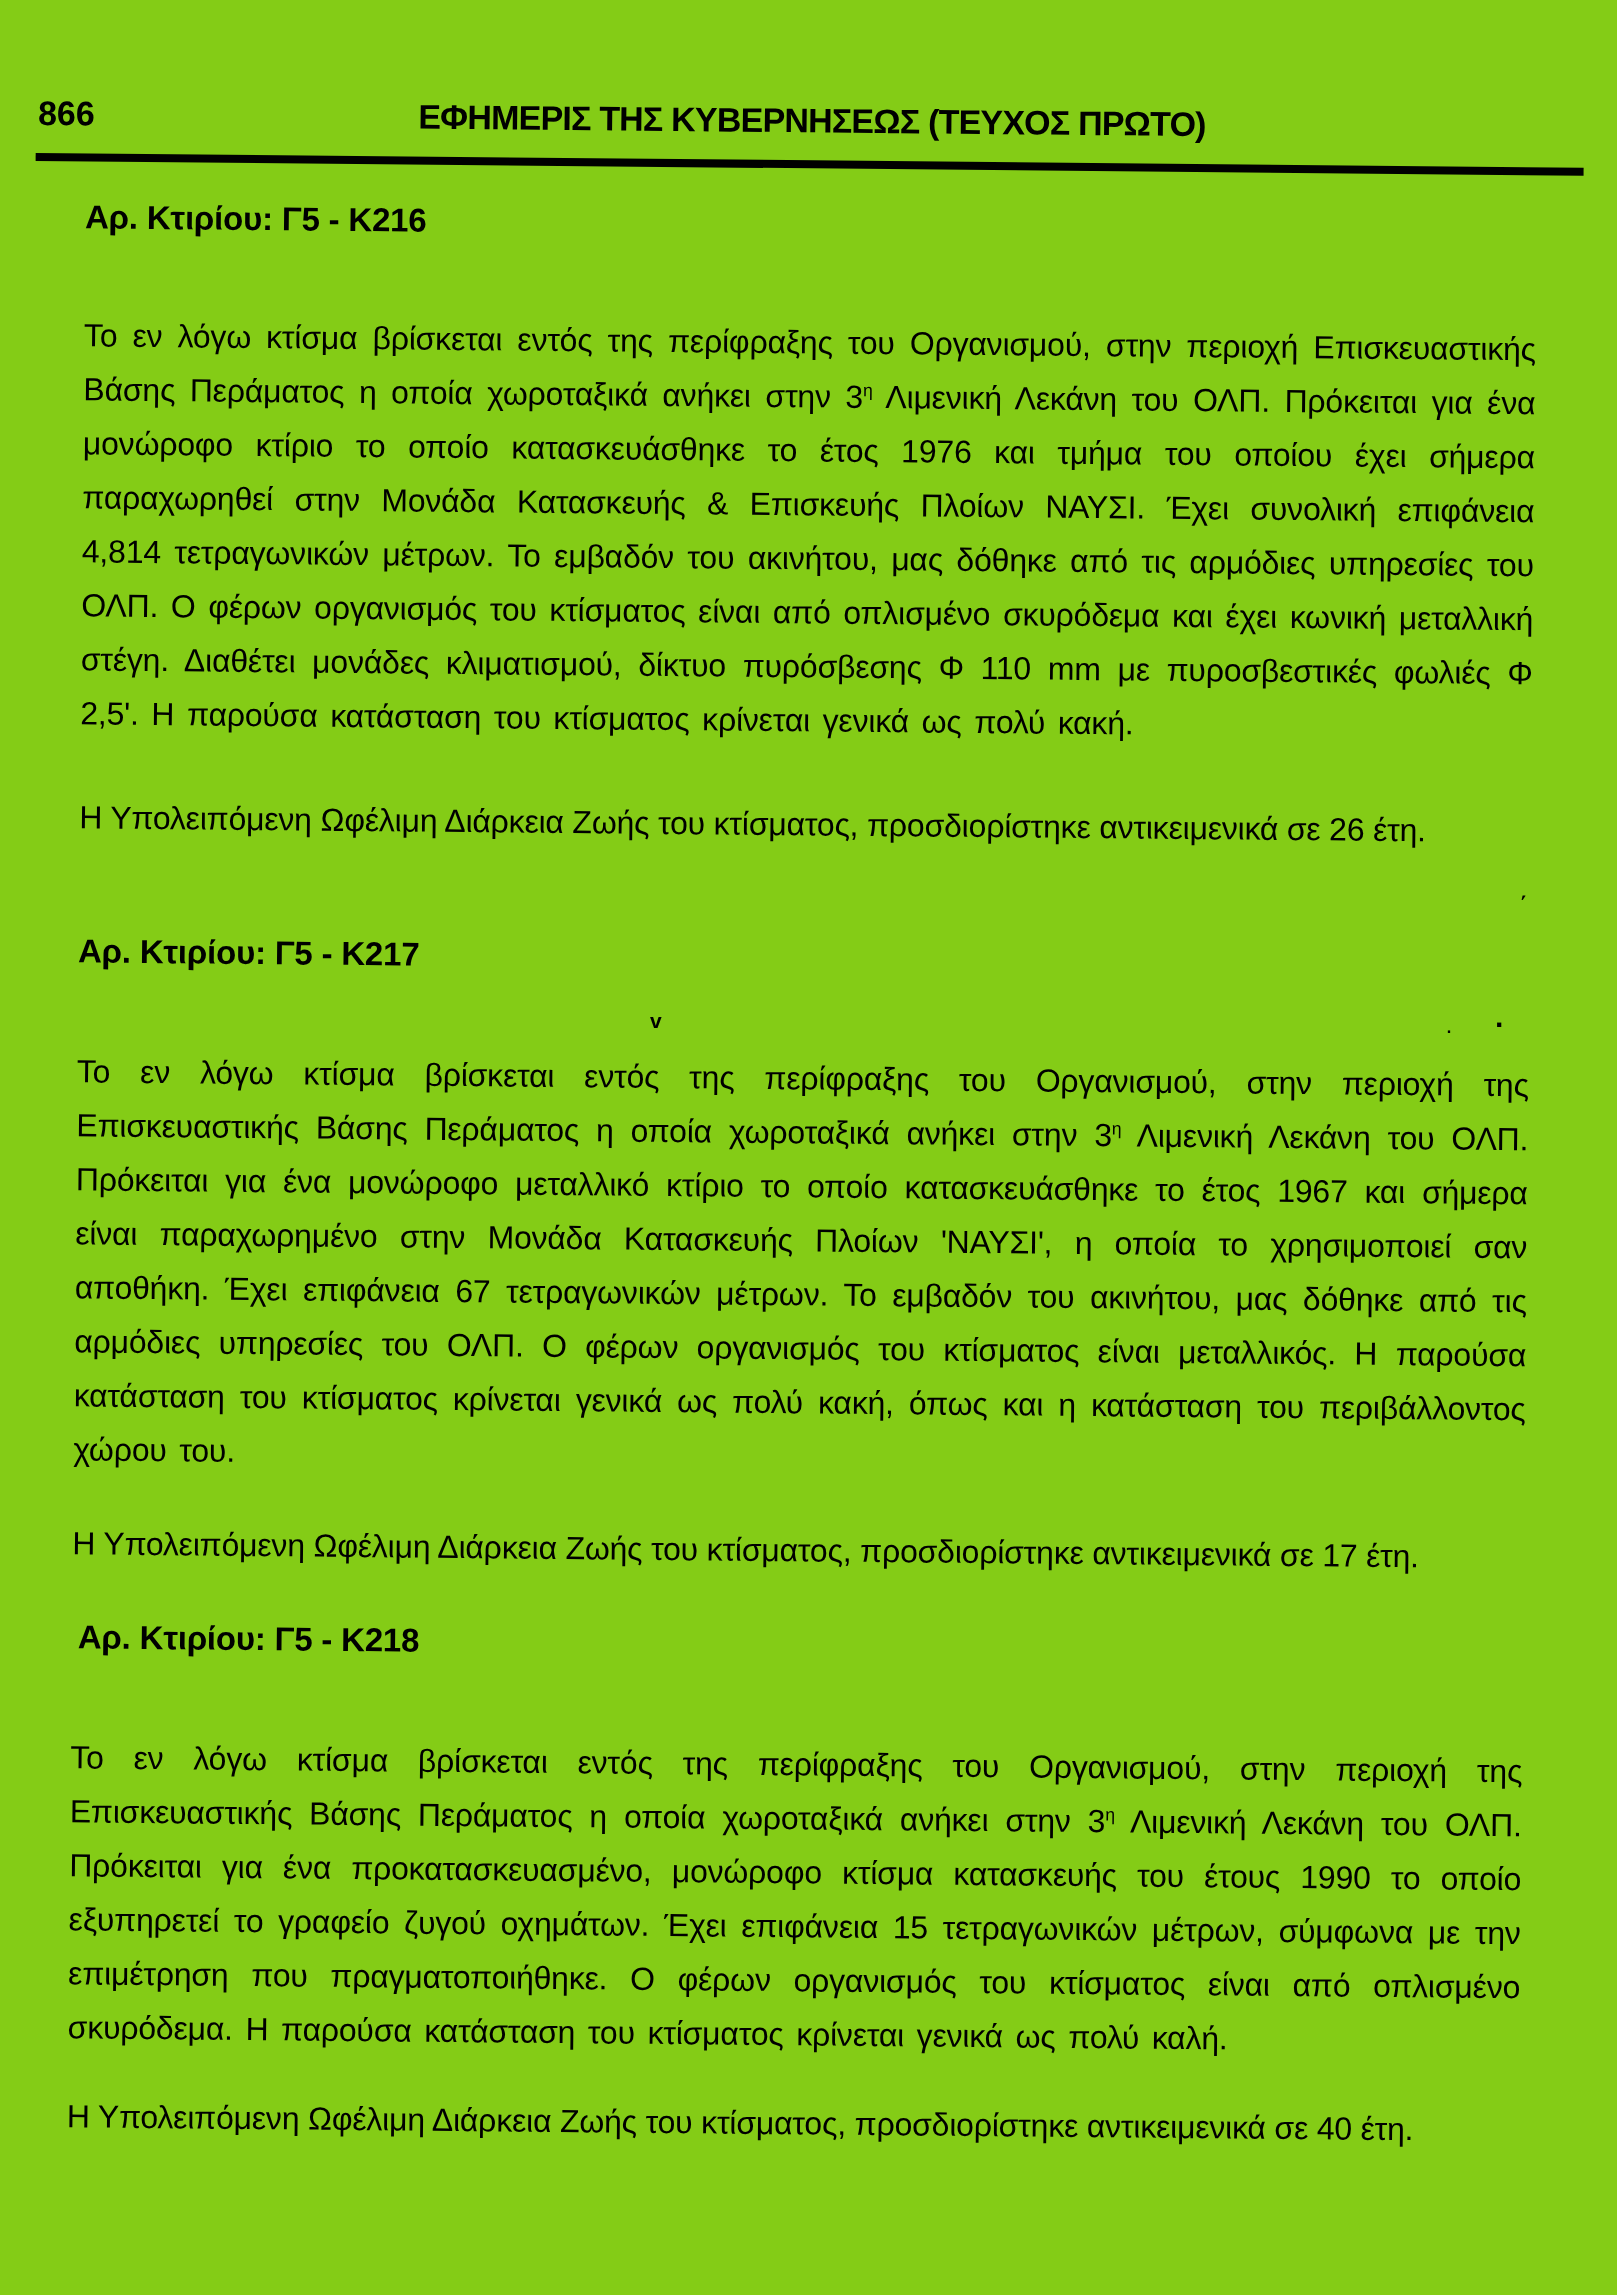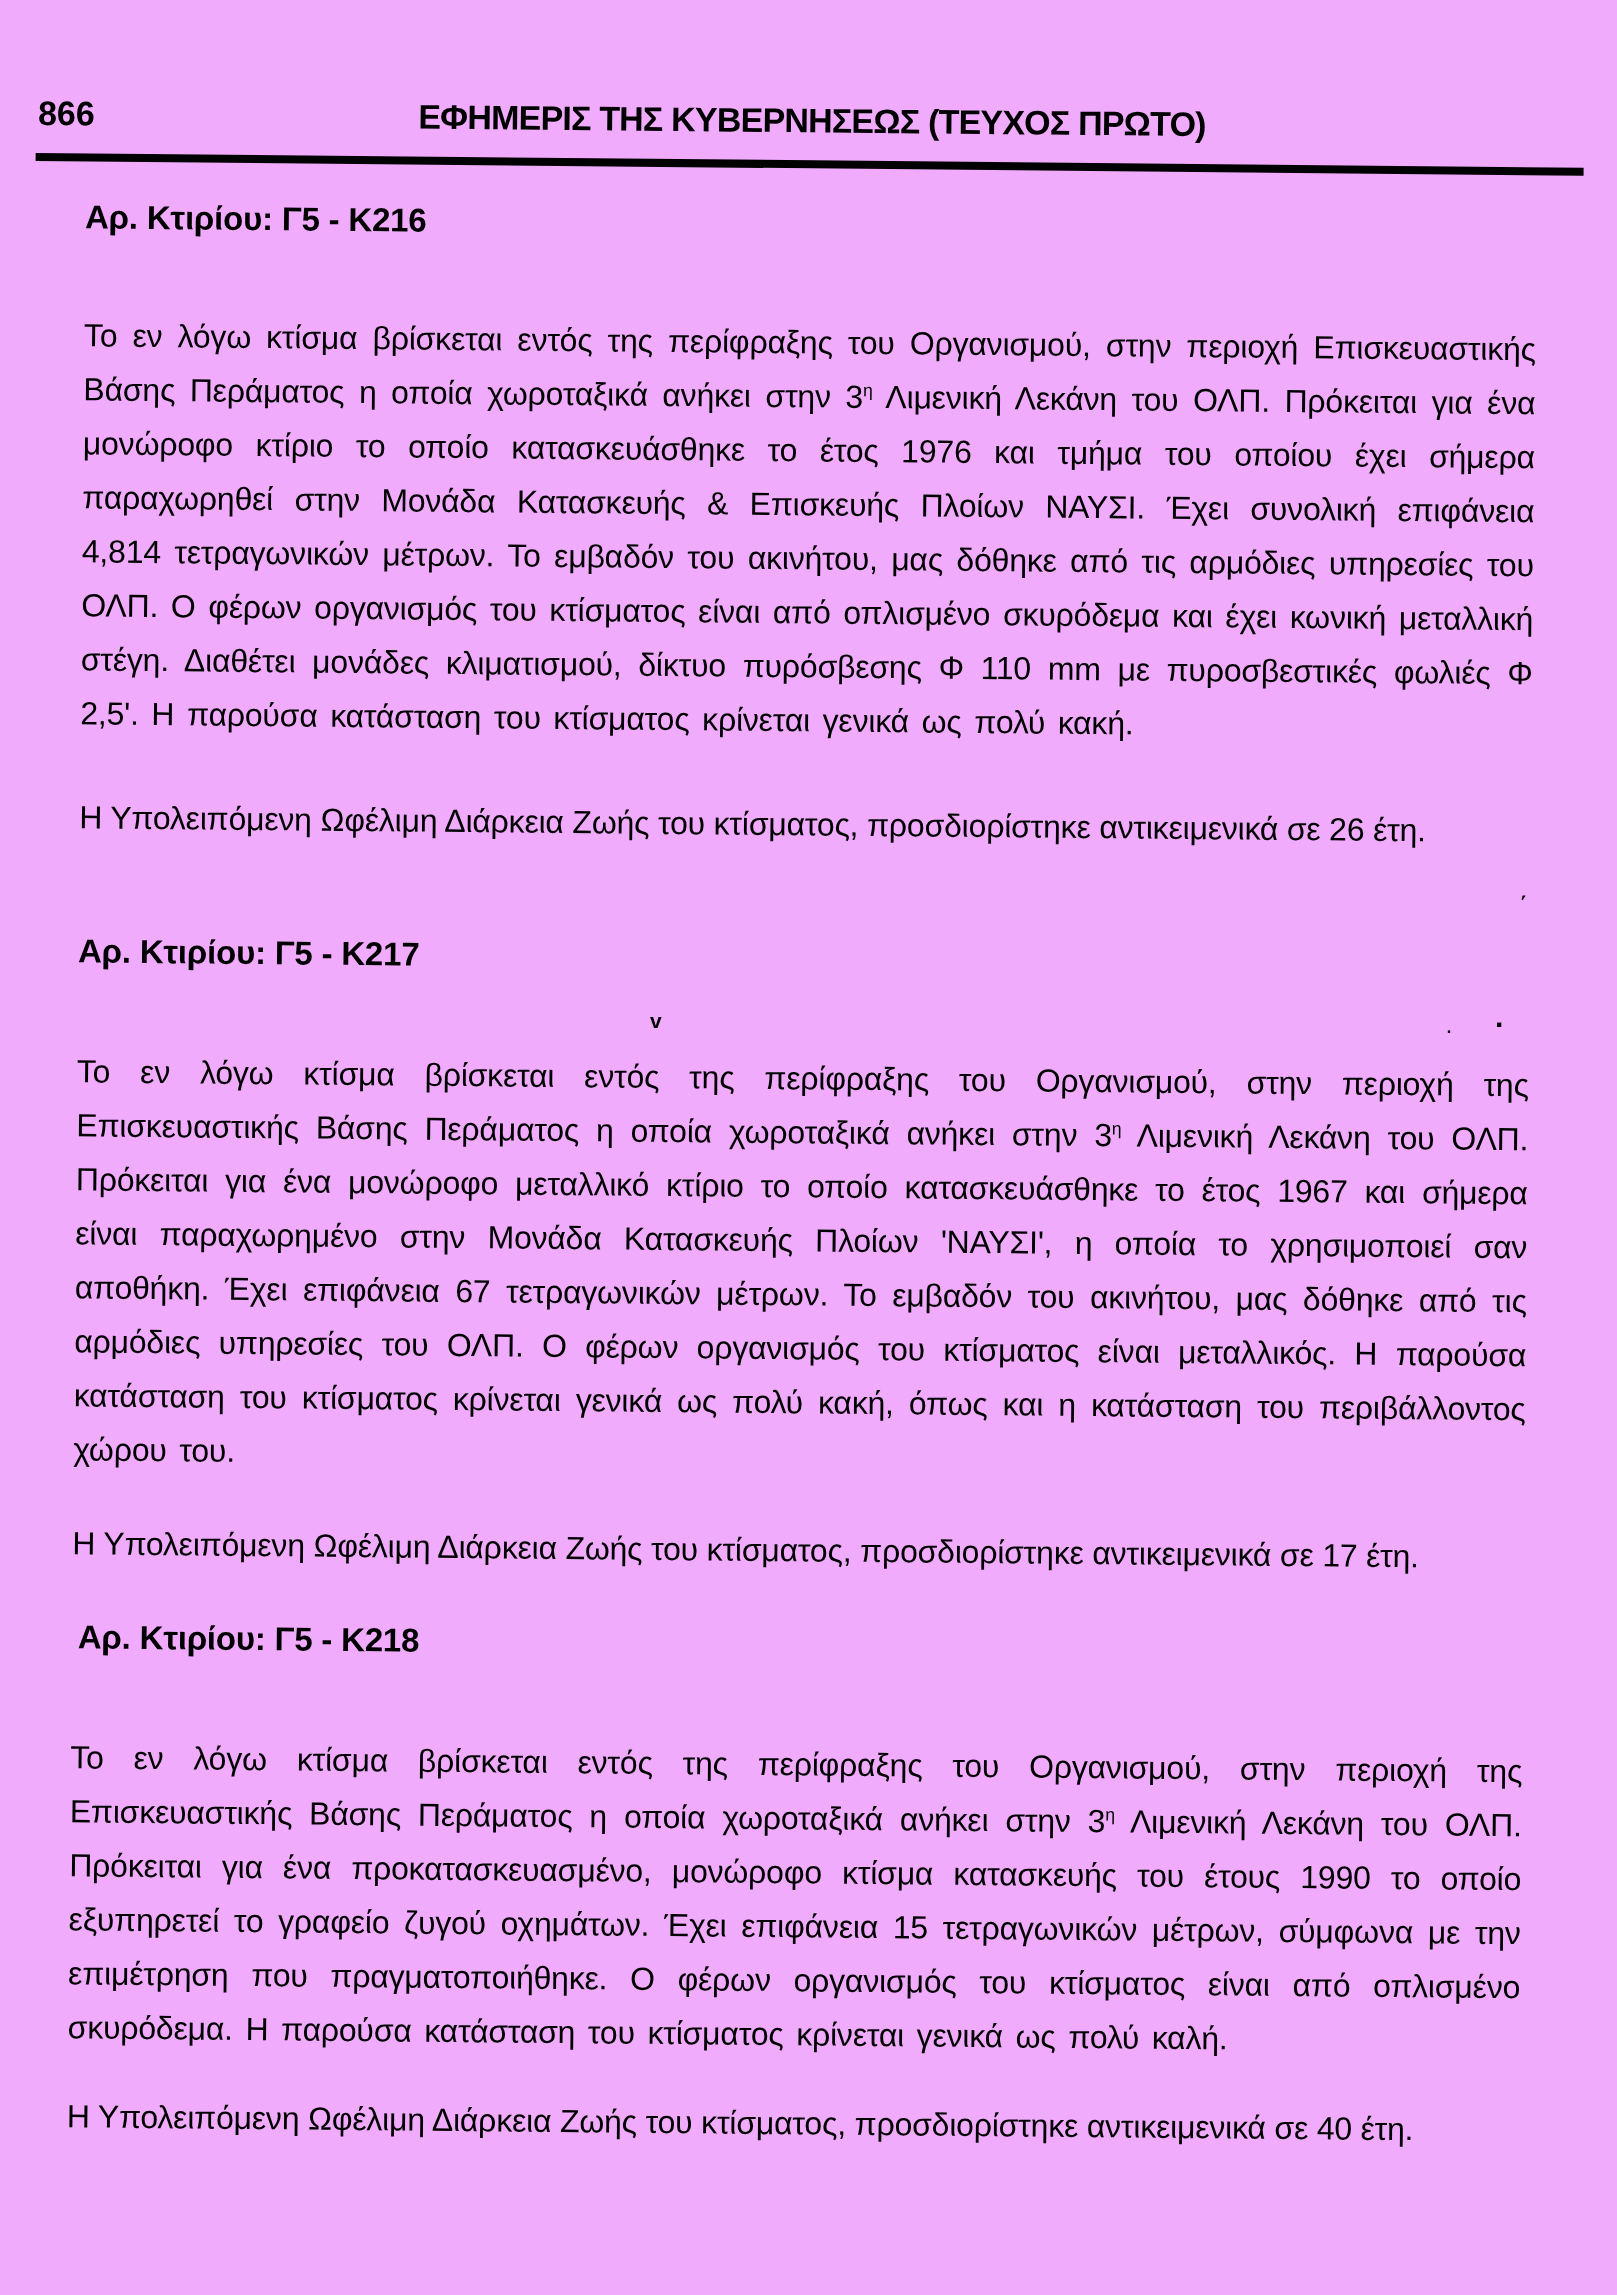--- a/index.html
+++ b/index.html
@@ -1,20 +1,20 @@
 <!DOCTYPE html>
 <html lang="el" style="font-size:12.8px"><head>
 <meta charset="utf-8">
 <style>
   html, body { margin: 0; padding: 0; background: #e8e8e8; }
   .page {
     position: relative;
     width: 1618px;
     height: 2295px;
-    background: #f0abfc;
+    background: #84cc16;
     overflow: hidden;
     font-family: "Liberation Sans", sans-serif;
     color: #000;
   }
   .tilt {
     position: absolute;
     top: 0; left: 0; right: 0;
     transform: rotate(0.55deg);
     transform-origin: 48px 120px;
   }

